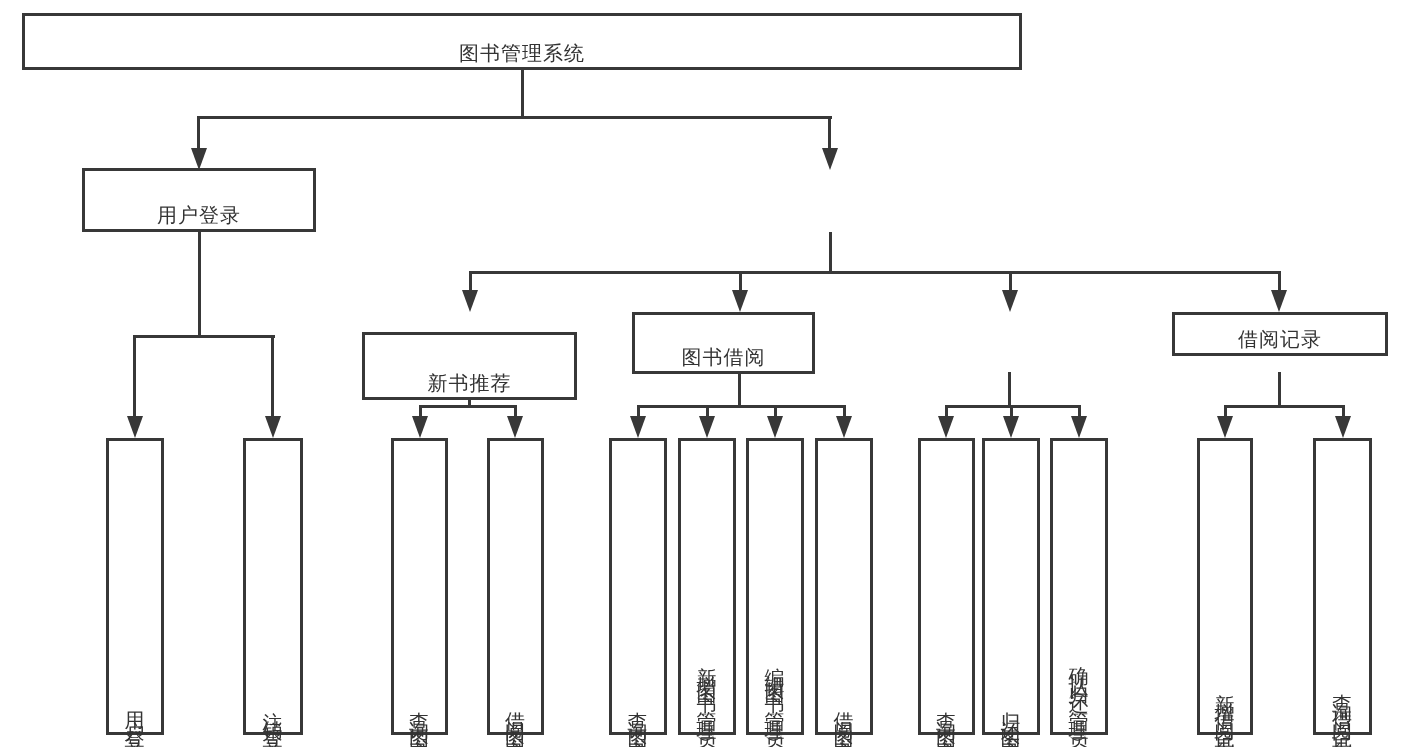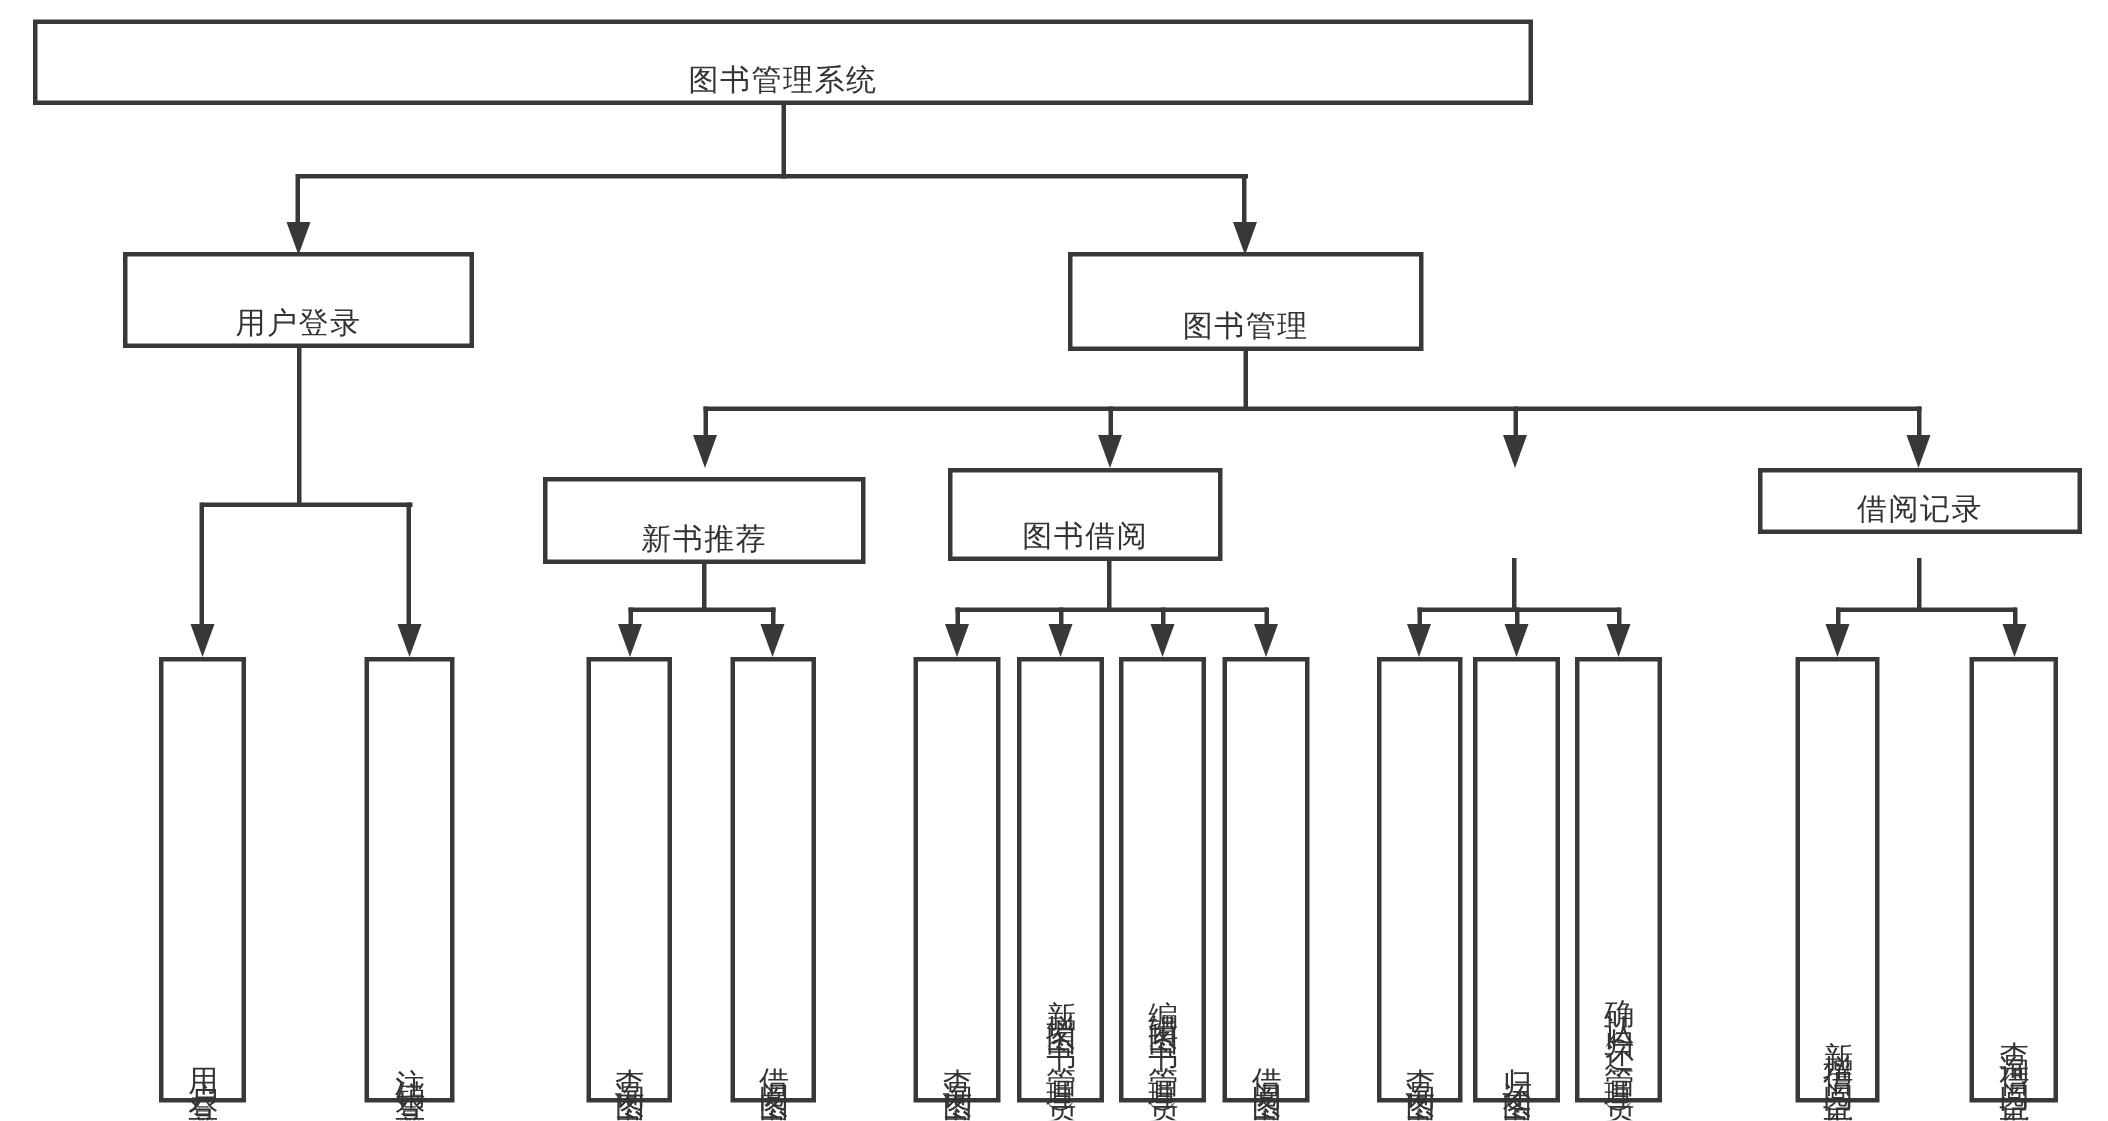--- a/index.html
+++ b/index.html
@@ -45,43 +45,40 @@
   <div class="vline" style="left:521px;top:68px;height:51px"></div>
   <div class="hline" style="left:198px;top:116px;width:634px"></div>
   <div class="vline" style="left:197px;top:116px;height:36px"></div>
   <div class="ah" style="left:191px;top:148px"></div>
   <div class="vline" style="left:828px;top:116px;height:36px"></div>
   <div class="ah" style="left:822px;top:148px"></div>
 
   <div class="node" style="left:82px;top:168px;width:234px;height:64px">
     <span class="hlabel">用户登录</span>
   </div>
-  <div class="node" style="left:712px;top:168px;width:237px;height:66px">
-    <span class="hlabel">图书管理</span>
-  </div>
 
   <div class="vline" style="left:198px;top:230px;height:108px"></div>
   <div class="hline" style="left:134px;top:335px;width:141px"></div>
   <div class="vline" style="left:133px;top:335px;height:85px"></div>
   <div class="ah" style="left:127px;top:416px"></div>
   <div class="vline" style="left:271px;top:335px;height:85px"></div>
   <div class="ah" style="left:265px;top:416px"></div>
 
   <div class="vline" style="left:829px;top:232px;height:42px"></div>
   <div class="hline" style="left:469px;top:271px;width:812px"></div>
   <div class="vline" style="left:469px;top:271px;height:25px"></div>
   <div class="ah" style="left:462px;top:290px"></div>
   <div class="vline" style="left:739px;top:271px;height:25px"></div>
   <div class="ah" style="left:732px;top:290px"></div>
   <div class="vline" style="left:1009px;top:271px;height:25px"></div>
   <div class="ah" style="left:1002px;top:290px"></div>
   <div class="vline" style="left:1278px;top:271px;height:25px"></div>
   <div class="ah" style="left:1271px;top:290px"></div>
 
-  <div class="node" style="left:362px;top:318px;width:215px;height:58px">
+  <div class="node" style="left:362px;top:332px;width:215px;height:68px">
     <span class="hlabel">新书推荐</span>
   </div>
   <div class="node" style="left:632px;top:312px;width:183px;height:62px">
     <span class="hlabel">图书借阅</span>
   </div>
   <div class="node" style="left:1172px;top:312px;width:216px;height:44px">
     <span class="hlabel">借阅记录</span>
   </div>
 
   <div class="vline" style="left:468px;top:372px;height:36px"></div>

